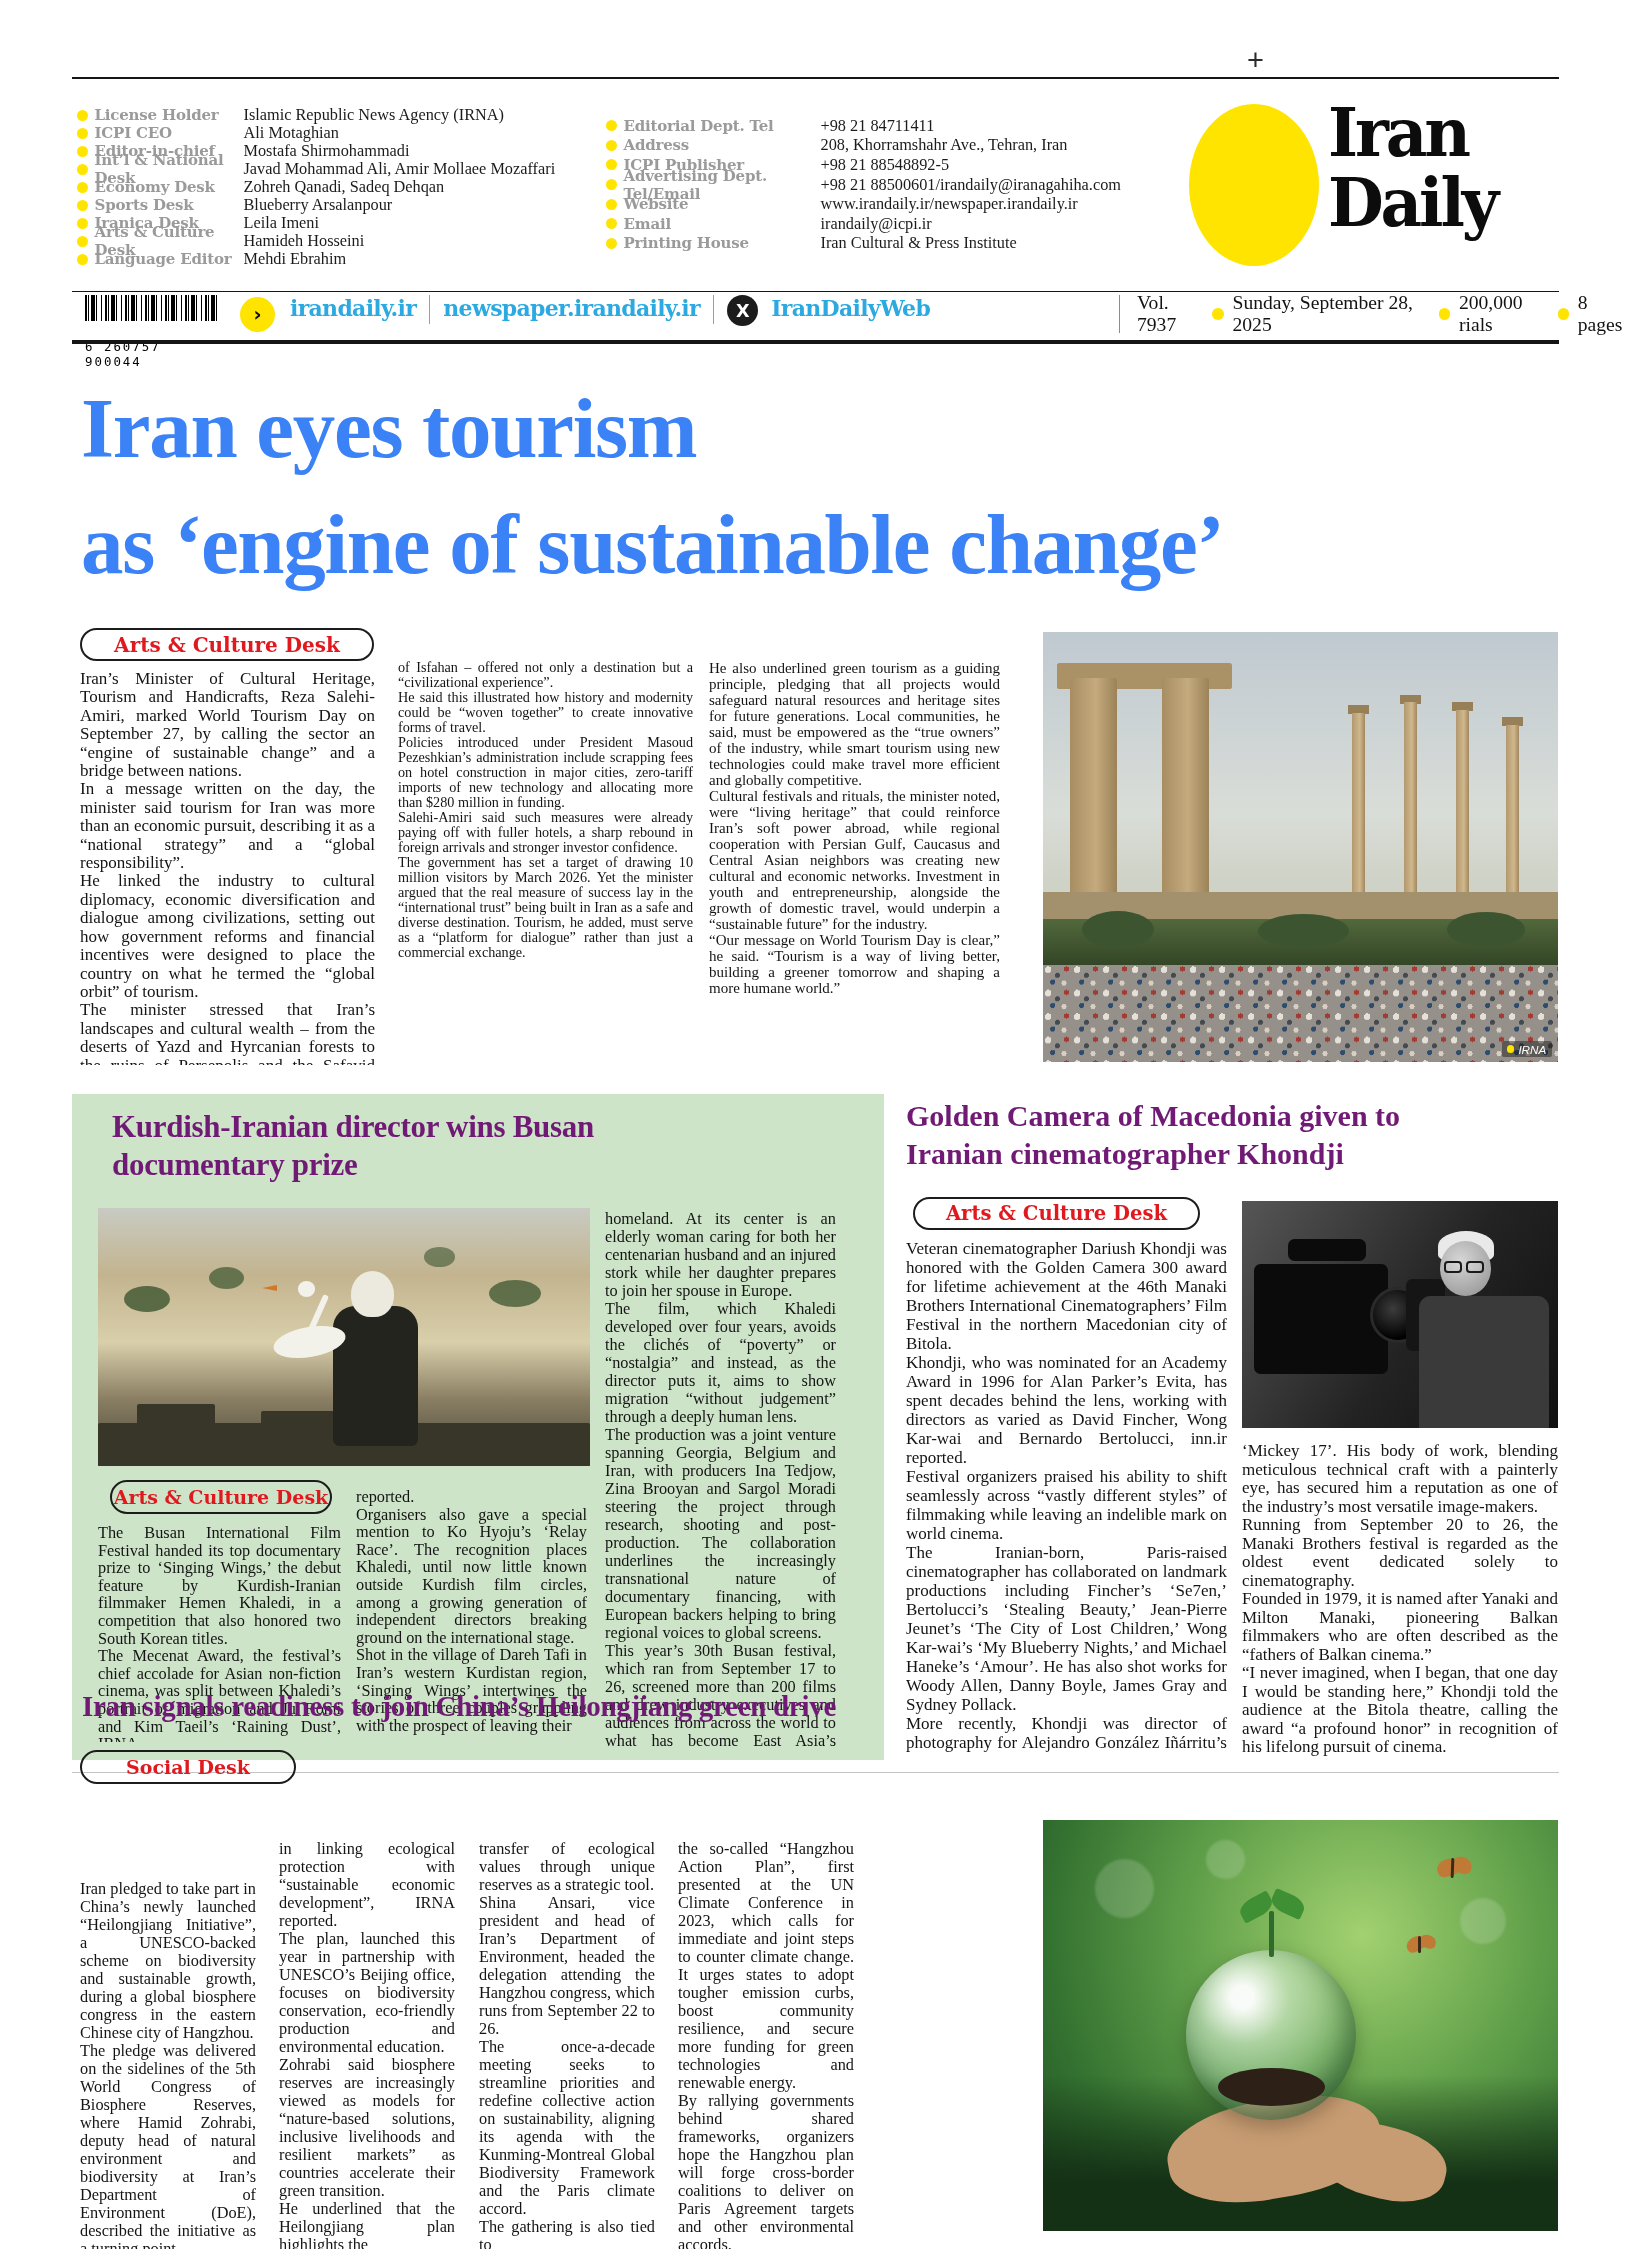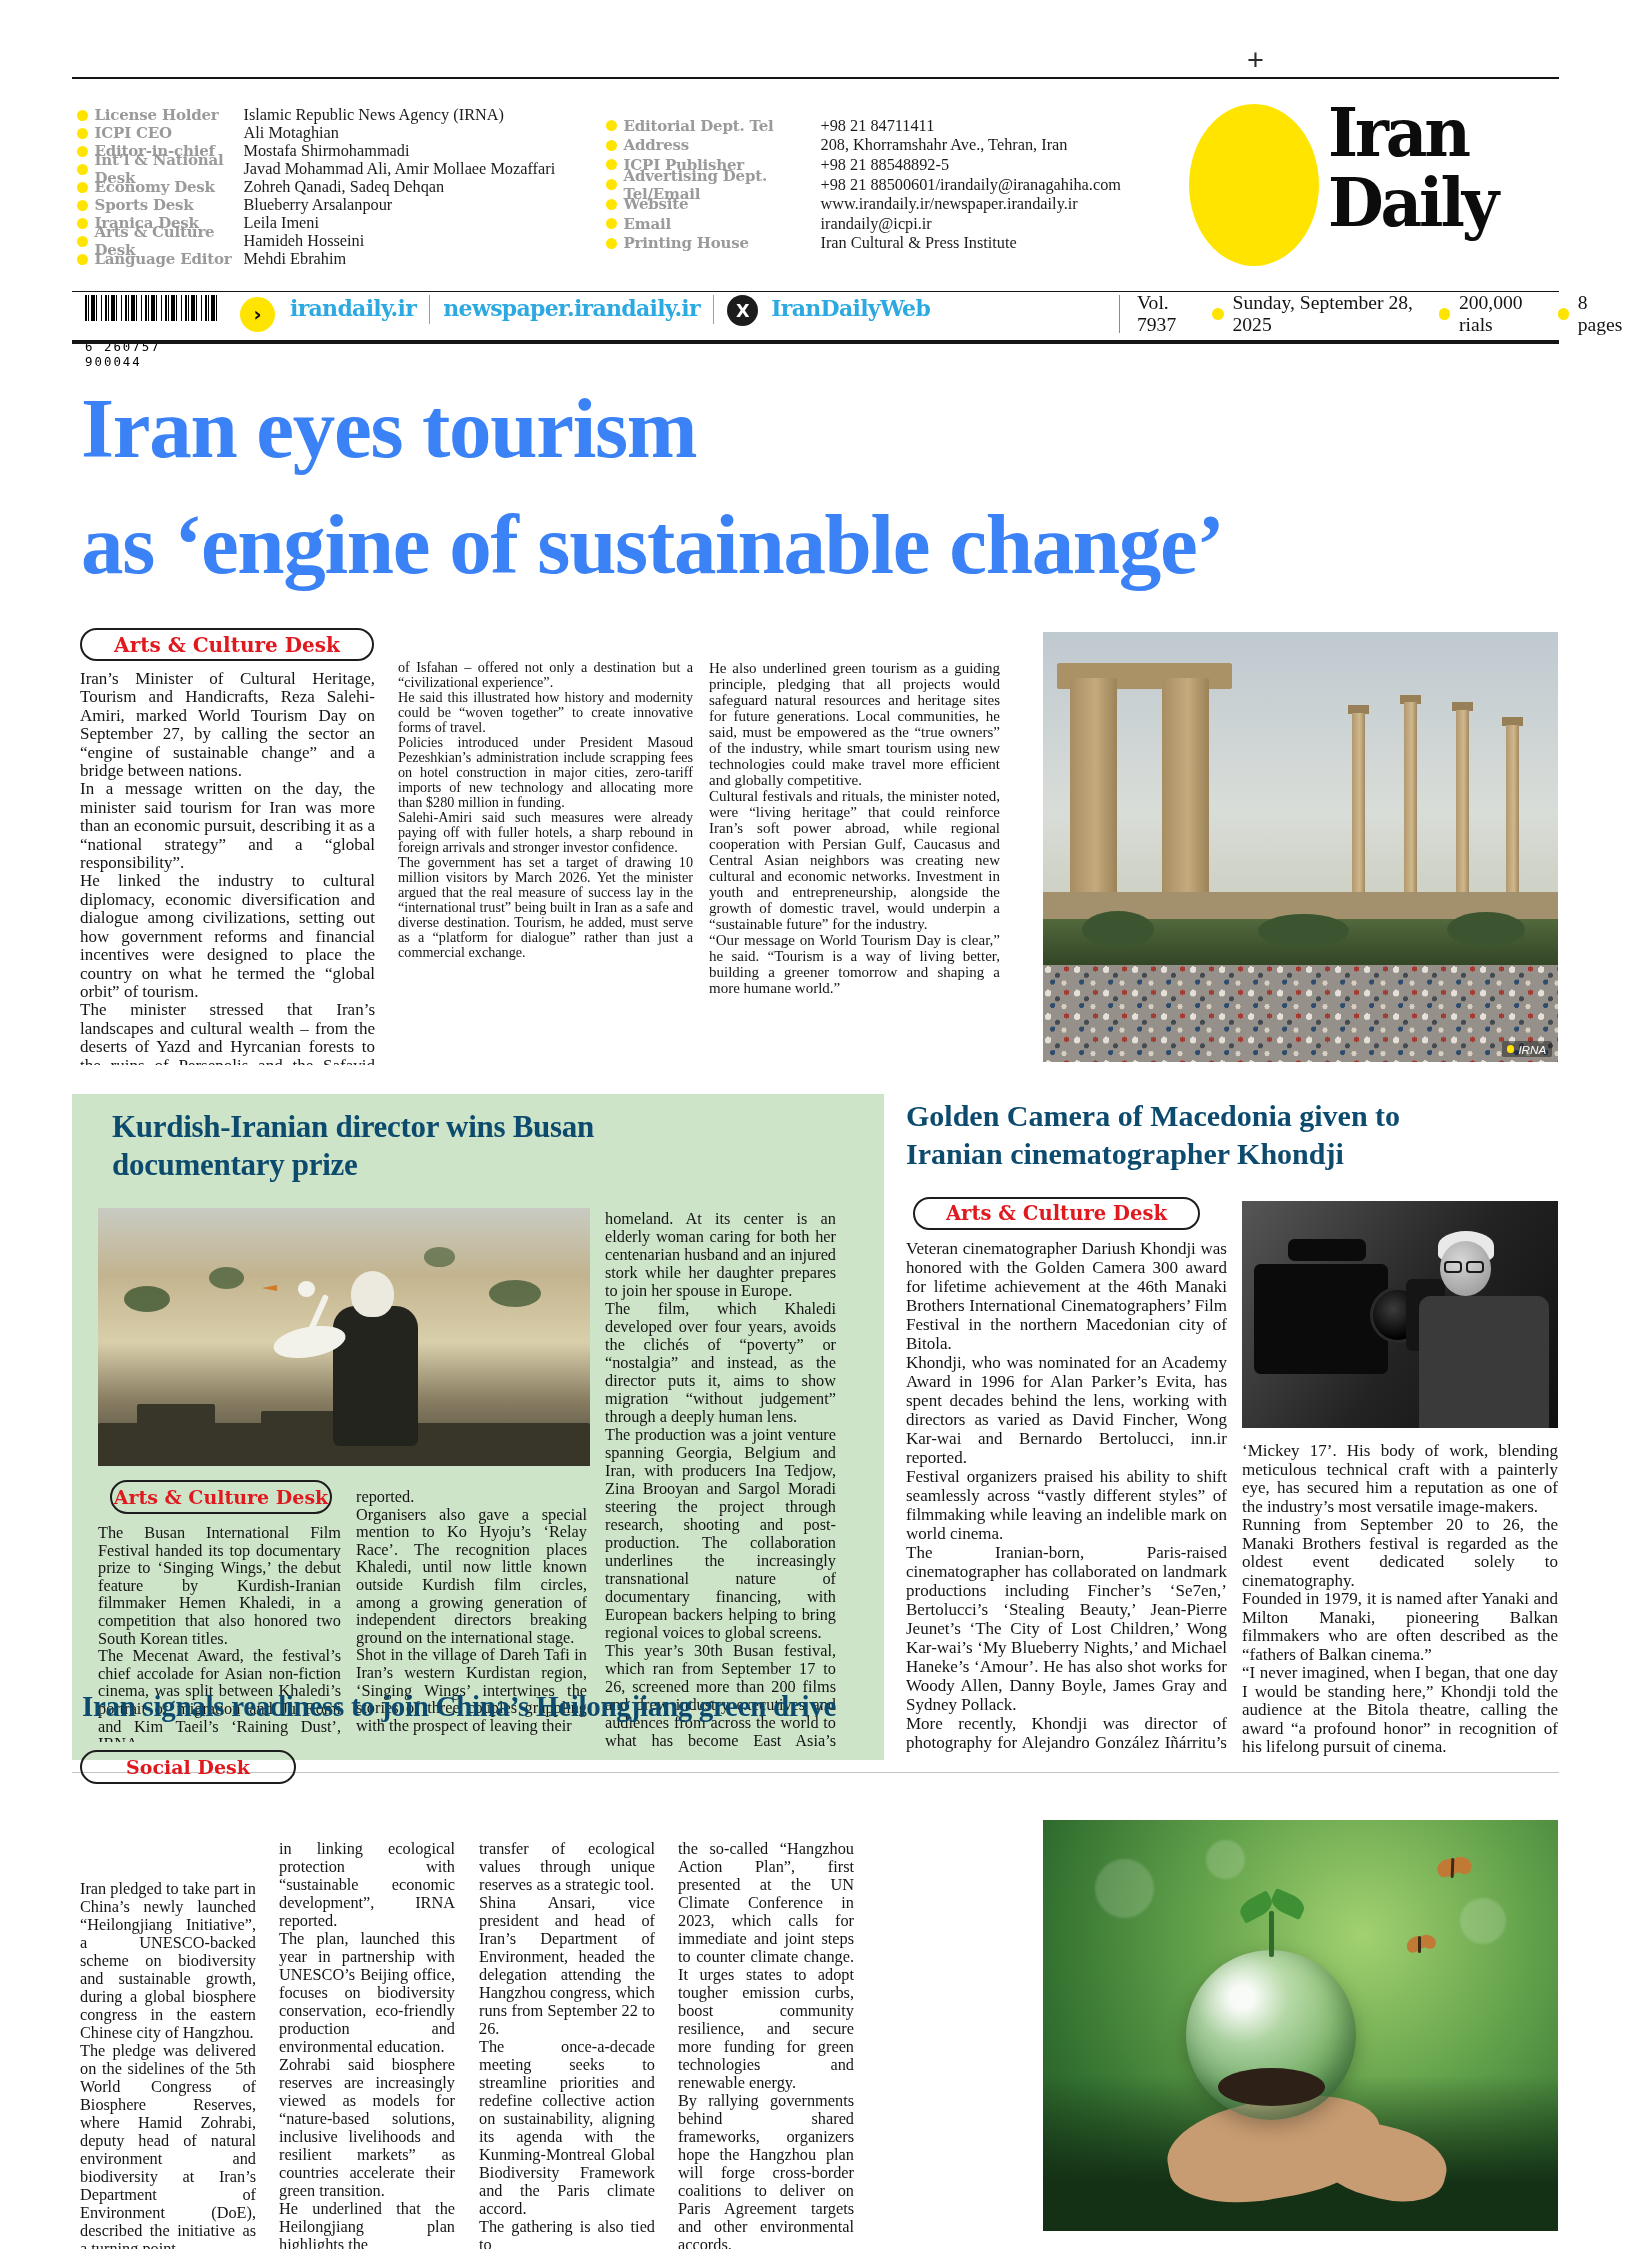--- a/index.html
+++ b/index.html
@@ -33,21 +33,21 @@
   .issue .bdot{margin:0;width:11.7px;height:11.7px}
   .ibar-div{position:absolute;left:1119px;top:295px;width:1.3px;height:38px;background:#8c8c8c}
   
   .main-headline{position:absolute;left:81px;top:370px;font-weight:bold;font-size:85px;line-height:116px;letter-spacing:-1.3px;color:#3b82f6;white-space:pre-line}
   
   .badge{position:absolute;border:2px solid #1c1c1c;border-radius:651px;display:flex;align-items:center;justify-content:center;background:transparent}
   .badge span{font-family:"DejaVu Serif",serif;font-weight:bold;color:var(--red)}
   
   .btxt{position:absolute;text-align:justify;white-space:pre-line;color:#141414;overflow:hidden}
   
-  .sec-h{position:absolute;font-weight:bold;color:#0c4a6e;white-space:pre-line;letter-spacing:-0.3px}
+  .sec-h{position:absolute;font-weight:bold;color:#701a75;white-space:pre-line;letter-spacing:-0.3px}
   
   .photo{position:absolute;overflow:hidden}
   .credit{position:absolute;right:6.5px;bottom:5.2px;display:flex;align-items:center;gap:3.9px;background:rgba(20,20,20,.45);border-radius:2.6px;padding:1.3px 5.2px}
   .credit .cd{width:7.2px;height:7.2px;border-radius:50%;background:var(--yellow)}
   .credit span{color:#fff;font-size:11.7px;font-style:italic;font-family:"Liberation Sans",sans-serif}
   
   #lead-photo{background:linear-gradient(#bfc9d0 0%,#d9ddd8 42%,#cfd2c6 58%)}
   .pillar{position:absolute;background:linear-gradient(90deg,#a78d62,#c4aa7d 55%,#9b8258);border-radius:2.6px}
   .lintel{position:absolute;background:#ab9166;border-radius:2.6px}
   .col-thin{position:absolute;width:13px;background:linear-gradient(90deg,#b29870,#d0b88b 60%,#a08760)}

